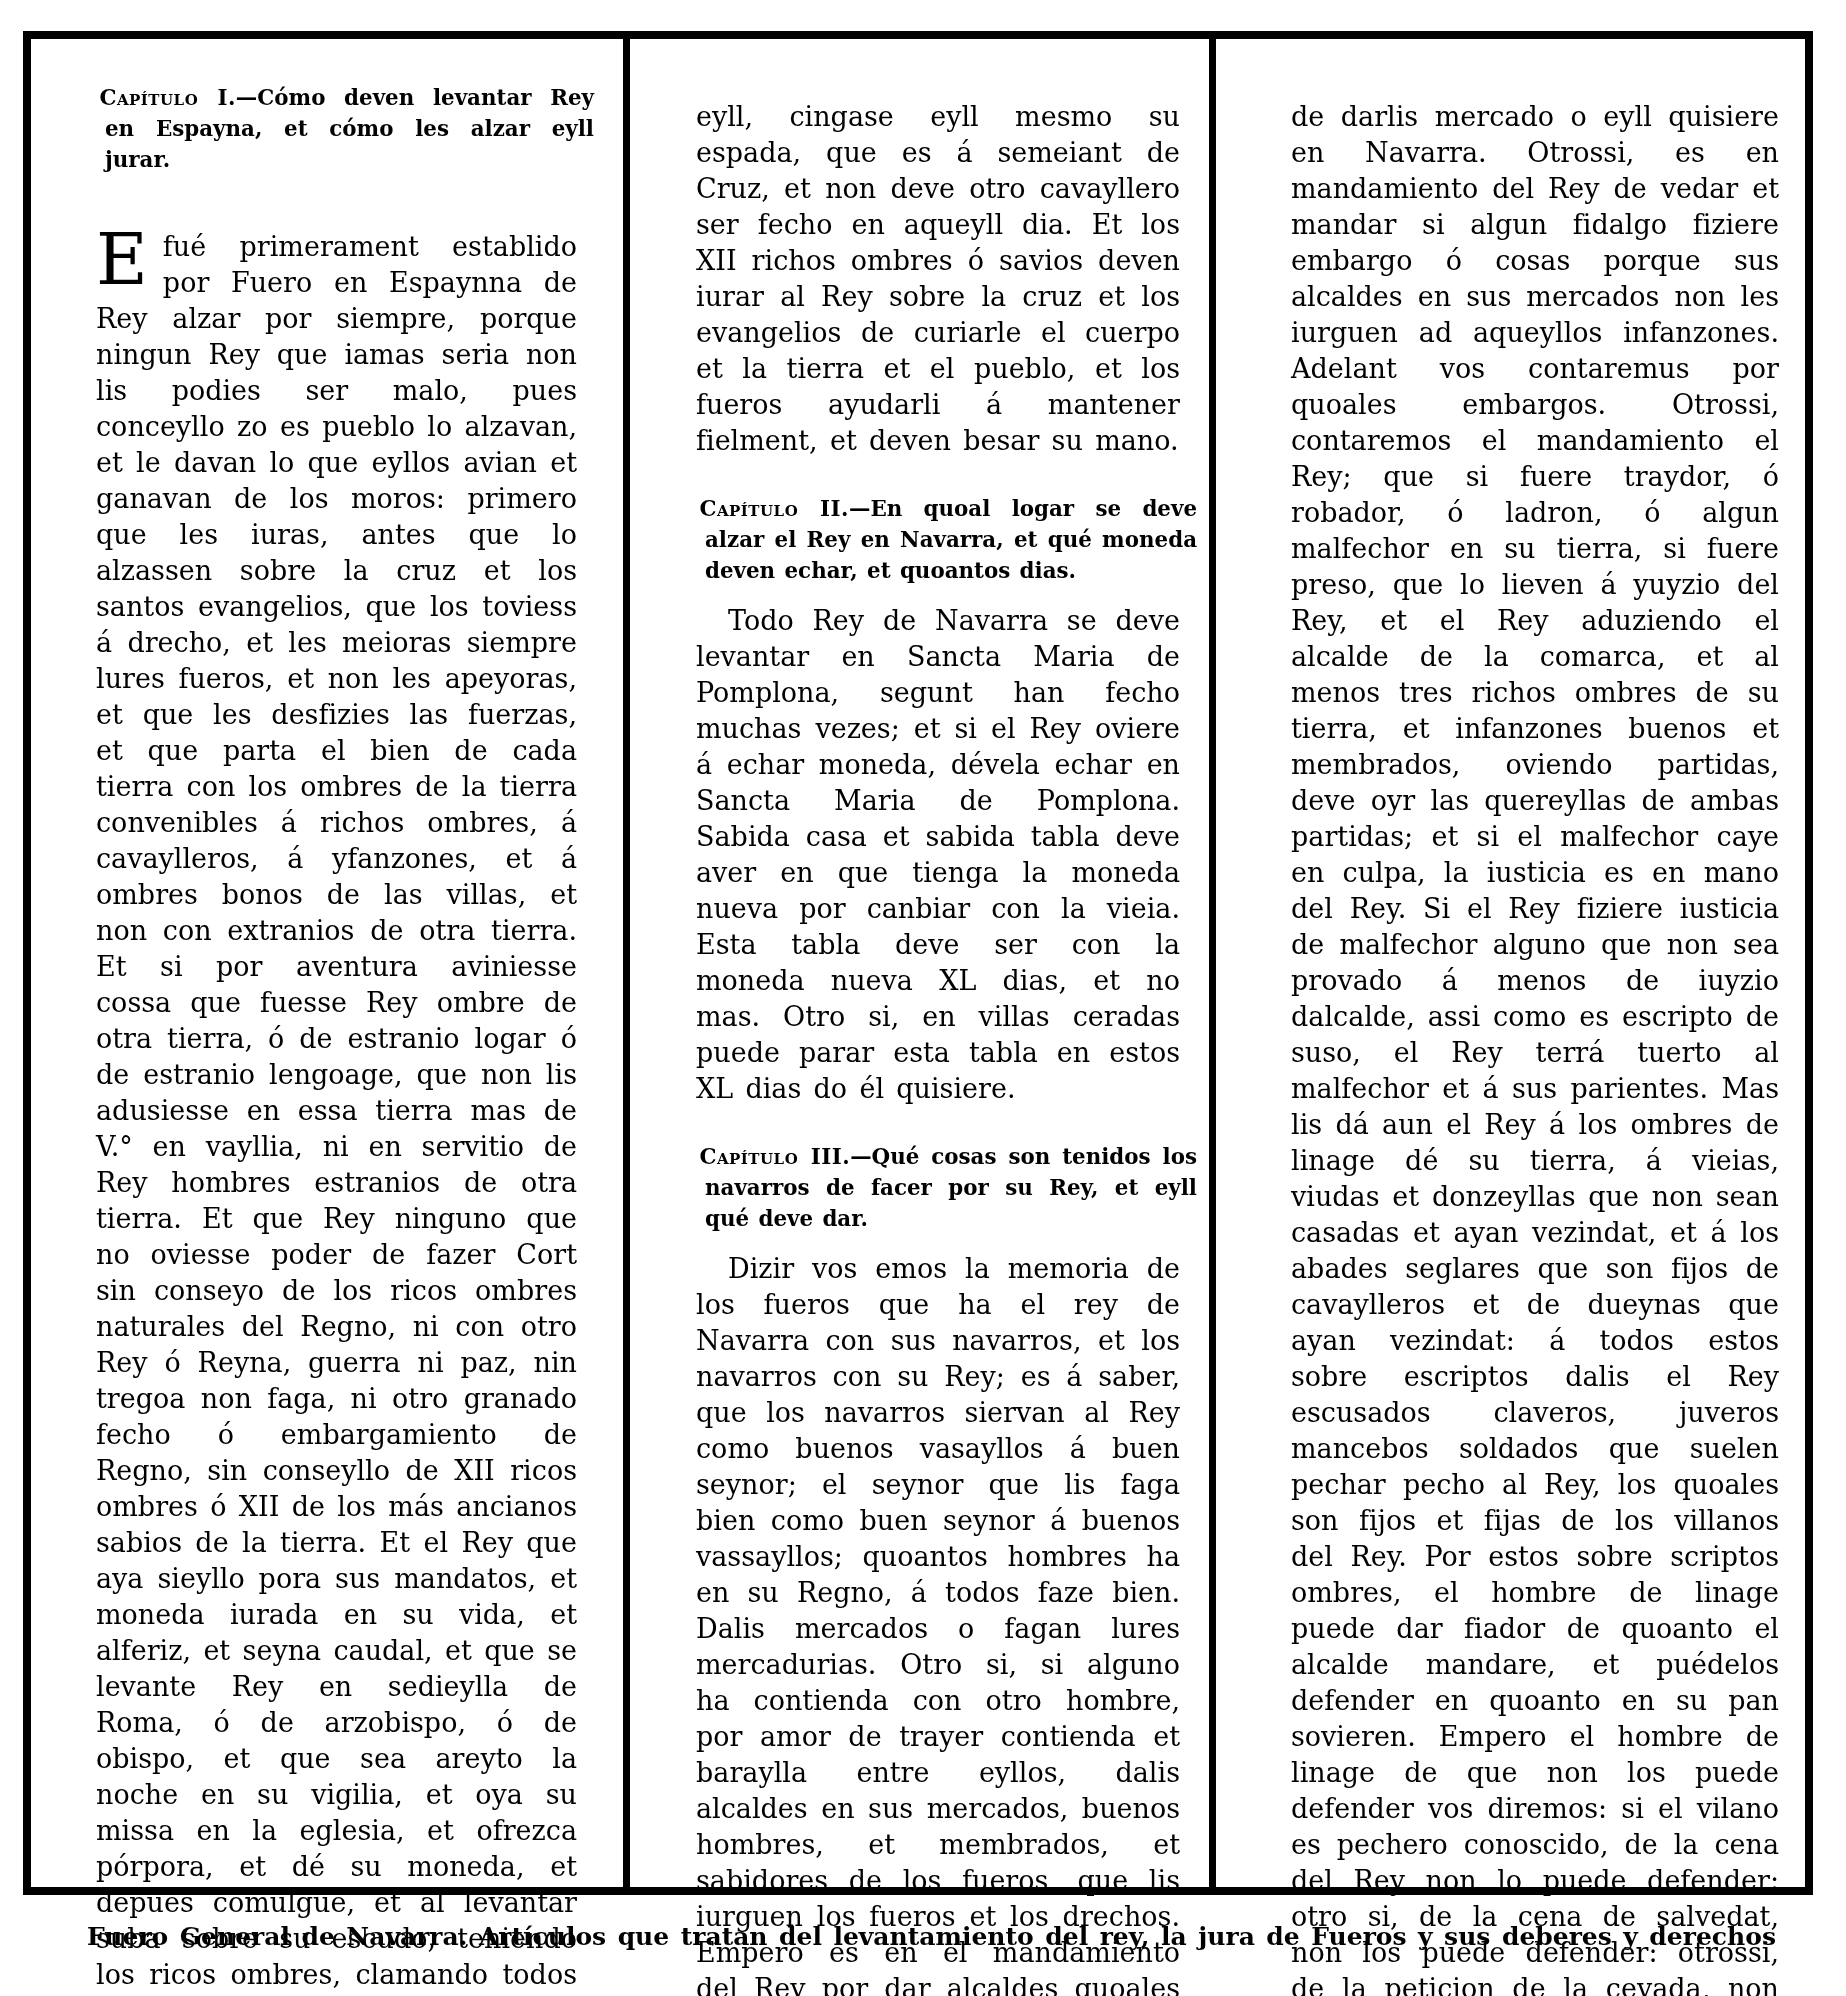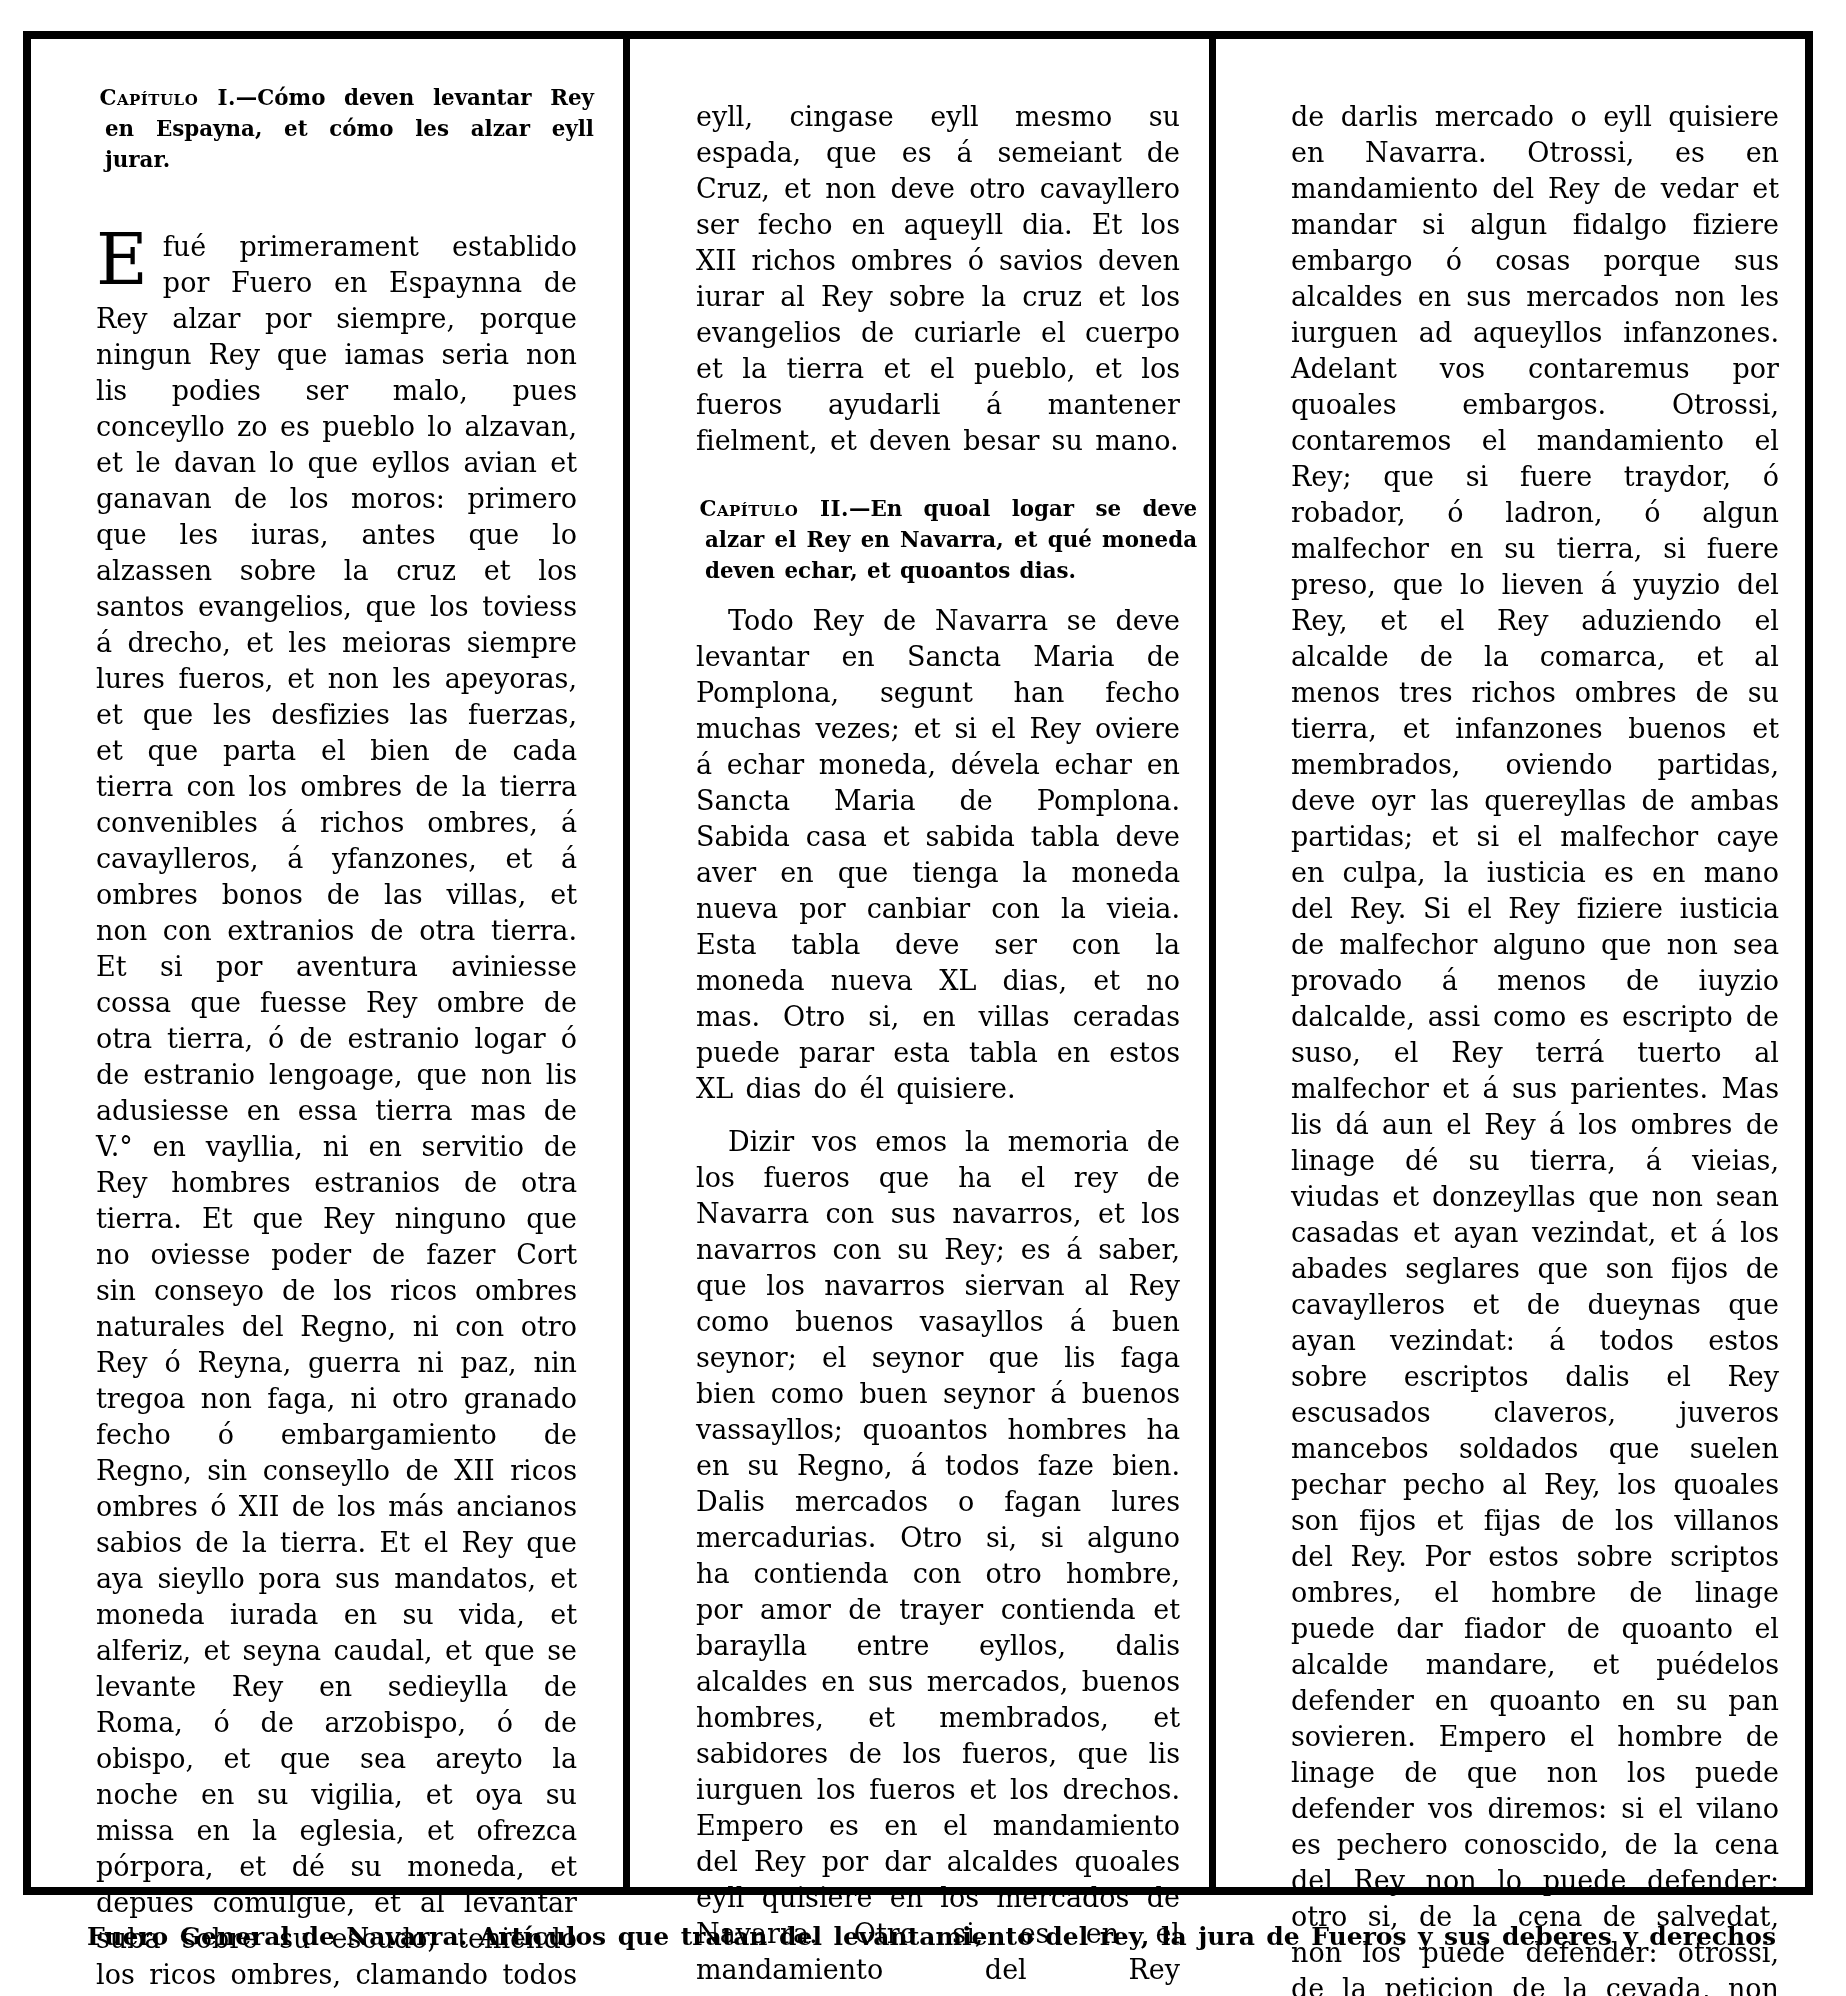--- a/index.html
+++ b/index.html
@@ -64,20 +64,21 @@
 
 <div class="column col-1">
   <h3 class="chapter-heading heading-first"><span class="chapter-label">Capítulo I.</span><span class="chapter-title">—Cómo deven levantar Rey en Espayna, et cómo les alzar eyll jurar.</span></h3>
   <p class="body-text fill-last"><span class="dropcap">E</span><span>fué primerament establido por Fuero en Espaynna de Rey alzar por siempre, porque ningun Rey que iamas seria non lis podies ser malo, pues conceyllo zo es pueblo lo alzavan, et le davan lo que eyllos avian et ganavan de los moros: primero que les iuras, antes que lo alzassen sobre la cruz et los santos evangelios, que los toviess á drecho, et les meioras siempre lures fueros, et non les apeyoras, et que les desfizies las fuerzas, et que parta el bien de cada tierra con los ombres de la tierra convenibles á richos ombres, á cavaylleros, á yfanzones, et á ombres bonos de las villas, et non con extranios de otra tierra. Et si por aventura aviniesse cossa que fuesse Rey ombre de otra tierra, ó de estranio logar ó de estranio lengoage, que non lis adusiesse en essa tierra mas de V.° en vayllia, ni en servitio de Rey hombres estranios de otra tierra. Et que Rey ninguno que no oviesse poder de fazer Cort sin conseyo de los ricos ombres naturales del Regno, ni con otro Rey ó Reyna, guerra ni paz, nin tregoa non faga, ni otro granado fecho ó embargamiento de Regno, sin conseyllo de XII ricos ombres ó XII de los más ancianos sabios de la tierra. Et el Rey que aya sieyllo pora sus mandatos, et moneda iurada en su vida, et alferiz, et seyna caudal, et que se levante Rey en sedieylla de Roma, ó de arzobispo, ó de obispo, et que sea areyto la noche en su vigilia, et oya su missa en la eglesia, et ofrezca pórpora, et dé su moneda, et depues comulgue, et al levantar suba sobre su escudo, teniendo los ricos ombres, clamando todos tres vezes, REAL, REAL, REAL. Entonz espanda su moneda sobre las gentes ata C. sueldos, por entender que ningun otro Rey terrenal no aia poder sobre</span></p>
 </div>
 
 <div class="column col-2">
   <p class="body-text">eyll, cingase eyll mesmo su espada, que es á semeiant de Cruz, et non deve otro cavayllero ser fecho en aqueyll dia. Et los XII richos ombres ó savios deven iurar al Rey sobre la cruz et los evangelios de curiarle el cuerpo et la tierra et el pueblo, et los fueros ayudarli á mantener fielment, et deven besar su mano.</p>
   <h3 class="chapter-heading heading-mid"><span class="chapter-label">Capítulo II.</span><span class="chapter-title">—En quoal logar se deve alzar el Rey en Navarra, et qué moneda deven echar, et quoantos dias.</span></h3>
   <p class="body-text indent">Todo Rey de Navarra se deve levantar en Sancta Maria de Pomplona, segunt han fecho muchas vezes; et si el Rey oviere á echar moneda, dévela echar en Sancta Maria de Pomplona. Sabida casa et sabida tabla deve aver en que tienga la moneda nueva por canbiar con la vieia. Esta tabla deve ser con la moneda nueva XL dias, et no mas. Otro si, en villas ceradas puede parar esta tabla en estos XL dias do él quisiere.</p>
+  <h3 class="chapter-heading heading-mid"><span class="chapter-label">Capítulo III.</span><span class="chapter-title">—Qué cosas son tenidos los navarros de facer por su Rey, et eyll qué deve dar.</span></h3>
   <p class="body-text indent fill-last">Dizir vos emos la memoria de los fueros que ha el rey de Navarra con sus navarros, et los navarros con su Rey; es á saber, que los navarros siervan al Rey como buenos vasayllos á buen seynor; el seynor que lis faga bien como buen seynor á buenos vassayllos; quoantos hombres ha en su Regno, á todos faze bien. Dalis mercados o fagan lures mercadurias. Otro si, si alguno ha contienda con otro hombre, por amor de trayer contienda et baraylla entre eyllos, dalis alcaldes en sus mercados, buenos hombres, et membrados, et sabidores de los fueros, que lis iurguen los fueros et los drechos. Empero es en el mandamiento del Rey por dar alcaldes quoales eyll quisiere en los mercados de Navarra. Otro si, es en el mandamiento del Rey</p>
 </div>
 
 <div class="column col-3">
   <p class="body-text fill-last">de darlis mercado o eyll quisiere en Navarra. Otrossi, es en mandamiento del Rey de vedar et mandar si algun fidalgo fiziere embargo ó cosas porque sus alcaldes en sus mercados non les iurguen ad aqueyllos infanzones. Adelant vos contaremus por quoales embargos. Otrossi, contaremos el mandamiento el Rey; que si fuere traydor, ó robador, ó ladron, ó algun malfechor en su tierra, si fuere preso, que lo lieven á yuyzio del Rey, et el Rey aduziendo el alcalde de la comarca, et al menos tres richos ombres de su tierra, et infanzones buenos et membrados, oviendo partidas, deve oyr las quereyllas de ambas partidas; et si el malfechor caye en culpa, la iusticia es en mano del Rey. Si el Rey fiziere iusticia de malfechor alguno que non sea provado á menos de iuyzio dalcalde, assi como es escripto de suso, el Rey terrá tuerto al malfechor et á sus parientes. Mas lis dá aun el Rey á los ombres de linage dé su tierra, á vieias, viudas et donzeyllas que non sean casadas et ayan vezindat, et á los abades seglares que son fijos de cavaylleros et de dueynas que ayan vezindat: á todos estos sobre escriptos dalis el Rey escusados claveros, juveros mancebos soldados que suelen pechar pecho al Rey, los quoales son fijos et fijas de los villanos del Rey. Por estos sobre scriptos ombres, el hombre de linage puede dar fiador de quoanto el alcalde mandare, et puédelos defender en quoanto en su pan sovieren. Empero el hombre de linage de que non los puede defender vos diremos: si el vilano es pechero conoscido, de la cena del Rey non lo puede defender: otro si, de la cena de salvedat, non los puede defender: otrossi, de la peticion de la cevada, non los puede defender: otrossi, de homizidio, non los puede defender. Empero si non fueren pecheros cognocidos, et non tienen tierra del Rey, bien los puede defender.</p>
 </div>
 
 <div class="caption">Fuero General de Navarra. Artículos que tratan del levantamiento del rey, la jura de Fueros y sus deberes y derechos</div>
 
 

